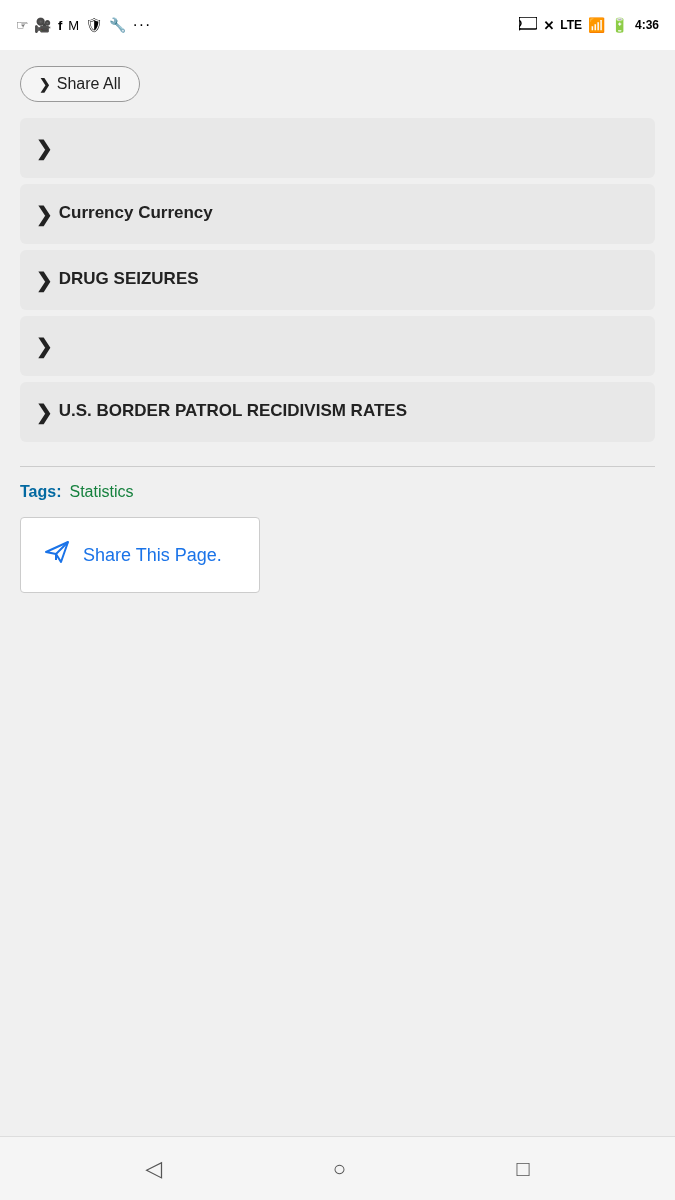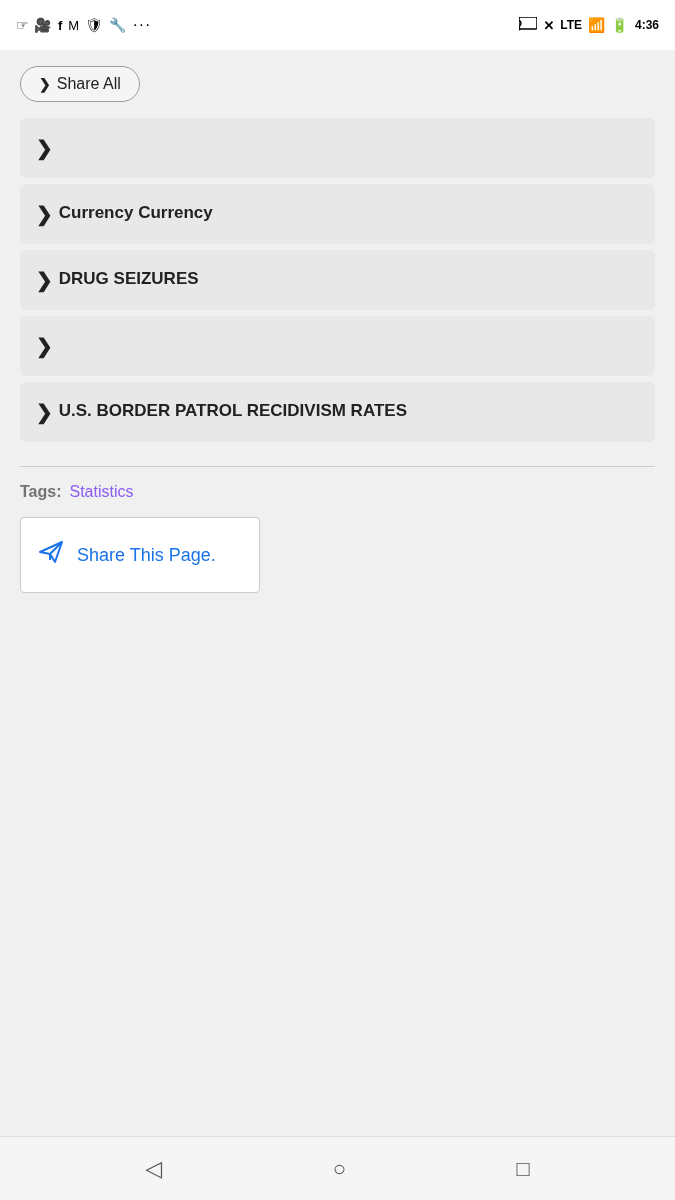--- a/index.html
+++ b/index.html
@@ -125,35 +125,35 @@
     .tags-section {
       display: flex;
       align-items: center;
       gap: 8px;
       margin-bottom: 16px;
     }
 
     .tags-label {
       font-size: 16px;
       font-weight: bold;
-      color: #737373;
+      color: #0369a1;
     }
 
     .tag-link {
       font-size: 16px;
-      color: #8b5cf6;
+      color: #15803d;
       text-decoration: none;
       cursor: pointer;
     }
 
     
     .share-box {
       border: 1.5px solid #ccc;
       border-radius: 4px;
-      padding: 20px 16px;
+      padding: 20px 22px;
       display: inline-flex;
       align-items: center;
       gap: 12px;
       width: 240px;
       cursor: pointer;
       background: #fff;
     }
 
     .share-icon {
       color: #1a73e8;

